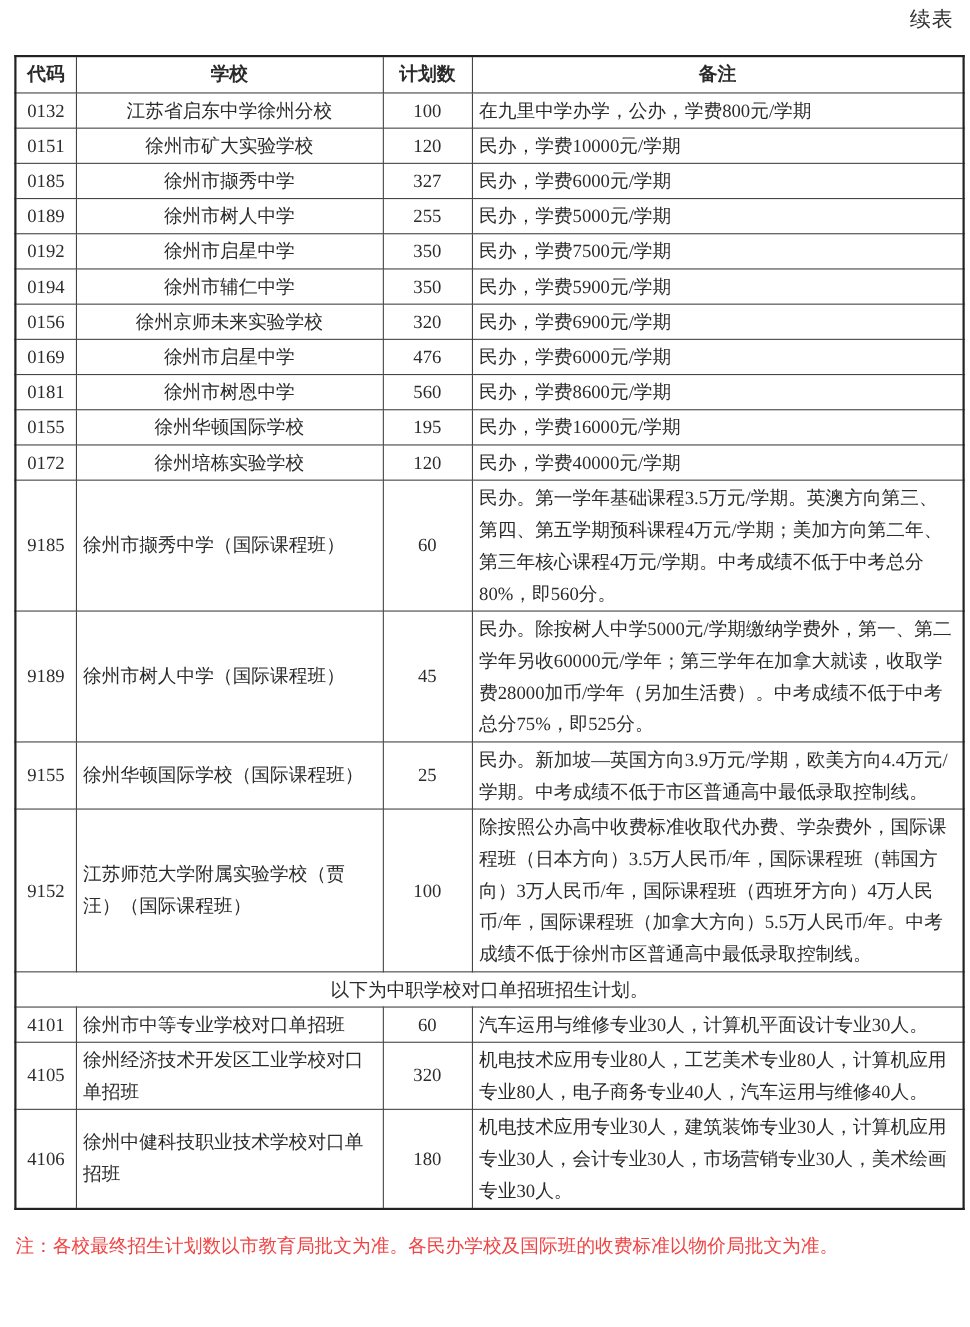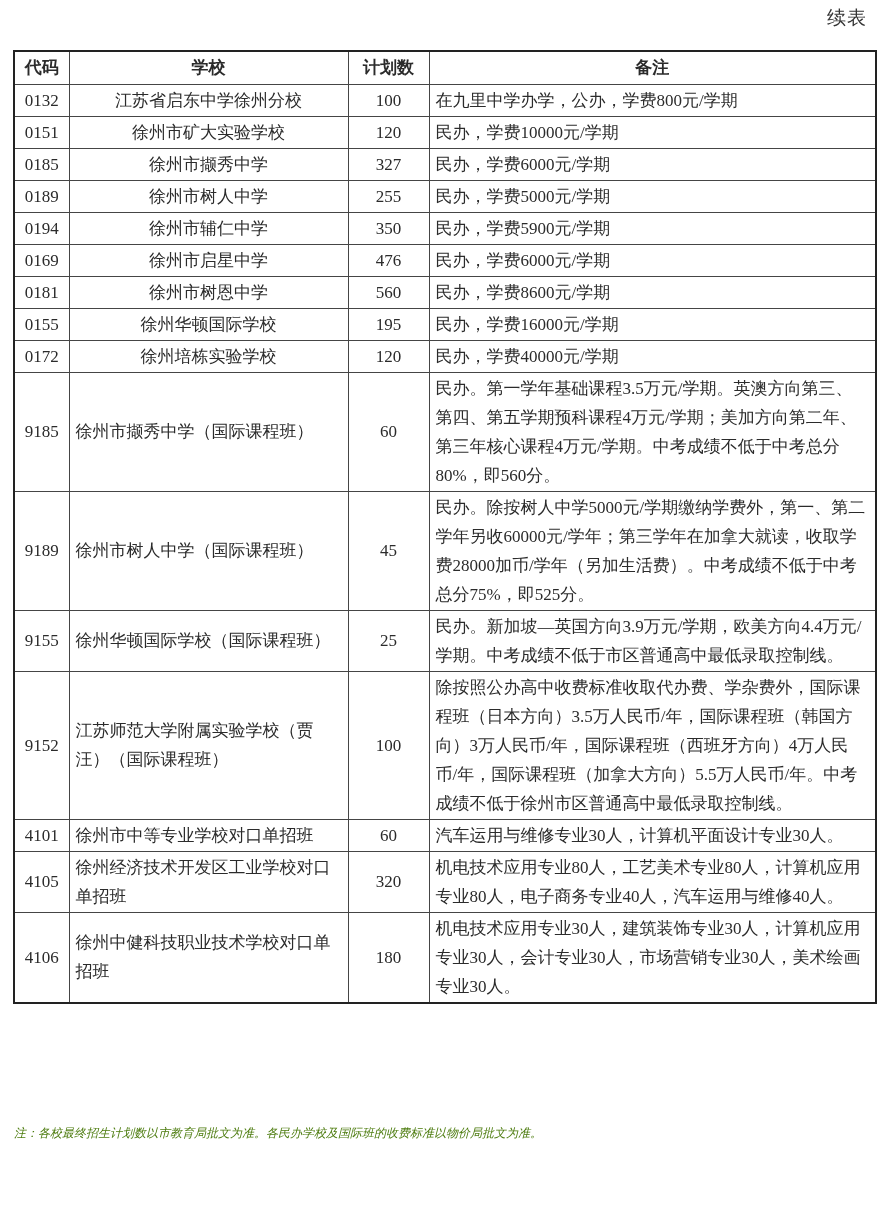--- a/index.html
+++ b/index.html
@@ -66,24 +66,23 @@
   tr.section-row { height: 30px; }
   tr.section-row td { text-align: center; }
   tr.total-row { height: 31px; }
   tr.total-row td { font-weight: bold; }
   td.cell-total-label { text-align: center; letter-spacing: 2px; }
   .footnote {
     position: absolute;
     top: 1121px;
     left: 14px;
     width: 850px;
-    font-size: 12px;
+    font-size: 17px;
     line-height: 24px;
-    color: #4d7c0f;
-    font-style: italic;
+    color: #ef4444;
   }
 </style>
 </head>
 <body>
 
 <div class="page">
 
   <div class="continued-label">续表</div>
 
   <table class="plan-table">
@@ -120,26 +119,38 @@
           <td class="cell-plan">327</td>
           <td class="cell-remark">民办，学费6000元/学期</td>
         </tr>
         <tr class="data-row">
           <td class="cell-code">0189</td>
           <td class="cell-school-center">徐州市树人中学</td>
           <td class="cell-plan">255</td>
           <td class="cell-remark">民办，学费5000元/学期</td>
         </tr>
         <tr class="data-row">
+          <td class="cell-code">0192</td>
+          <td class="cell-school-center">徐州市启星中学</td>
+          <td class="cell-plan">350</td>
+          <td class="cell-remark">民办，学费7500元/学期</td>
+        </tr>
+        <tr class="data-row">
           <td class="cell-code">0194</td>
           <td class="cell-school-center">徐州市辅仁中学</td>
           <td class="cell-plan">350</td>
           <td class="cell-remark">民办，学费5900元/学期</td>
         </tr>
         <tr class="data-row">
+          <td class="cell-code">0156</td>
+          <td class="cell-school-center">徐州京师未来实验学校</td>
+          <td class="cell-plan">320</td>
+          <td class="cell-remark">民办，学费6900元/学期</td>
+        </tr>
+        <tr class="data-row">
           <td class="cell-code">0169</td>
           <td class="cell-school-center">徐州市启星中学</td>
           <td class="cell-plan">476</td>
           <td class="cell-remark">民办，学费6000元/学期</td>
         </tr>
         <tr class="data-row">
           <td class="cell-code">0181</td>
           <td class="cell-school-center">徐州市树恩中学</td>
           <td class="cell-plan">560</td>
           <td class="cell-remark">民办，学费8600元/学期</td>
@@ -173,20 +184,23 @@
           <td class="cell-school-left">徐州华顿国际学校（国际课程班）</td>
           <td class="cell-plan">25</td>
           <td class="cell-remark">民办。新加坡—英国方向3.9万元/学期，欧美方向4.4万元/学期。中考成绩不低于市区普通高中最低录取控制线。</td>
         </tr>
         <tr class="data-row">
           <td class="cell-code">9152</td>
           <td class="cell-school-left">江苏师范大学附属实验学校（贾汪）（国际课程班）</td>
           <td class="cell-plan">100</td>
           <td class="cell-remark">除按照公办高中收费标准收取代办费、学杂费外，国际课程班（日本方向）3.5万人民币/年，国际课程班（韩国方向）3万人民币/年，国际课程班（西班牙方向）4万人民币/年，国际课程班（加拿大方向）5.5万人民币/年。中考成绩不低于徐州市区普通高中最低录取控制线。</td>
         </tr>
+        <tr class="section-row">
+          <td class="cell-section" colspan="4">以下为中职学校对口单招班招生计划。</td>
+        </tr>
         <tr class="data-row">
           <td class="cell-code">4101</td>
           <td class="cell-school-left">徐州市中等专业学校对口单招班</td>
           <td class="cell-plan">60</td>
           <td class="cell-remark">汽车运用与维修专业30人，计算机平面设计专业30人。</td>
         </tr>
         <tr class="data-row">
           <td class="cell-code">4105</td>
           <td class="cell-school-left">徐州经济技术开发区工业学校对口单招班</td>
           <td class="cell-plan">320</td>

